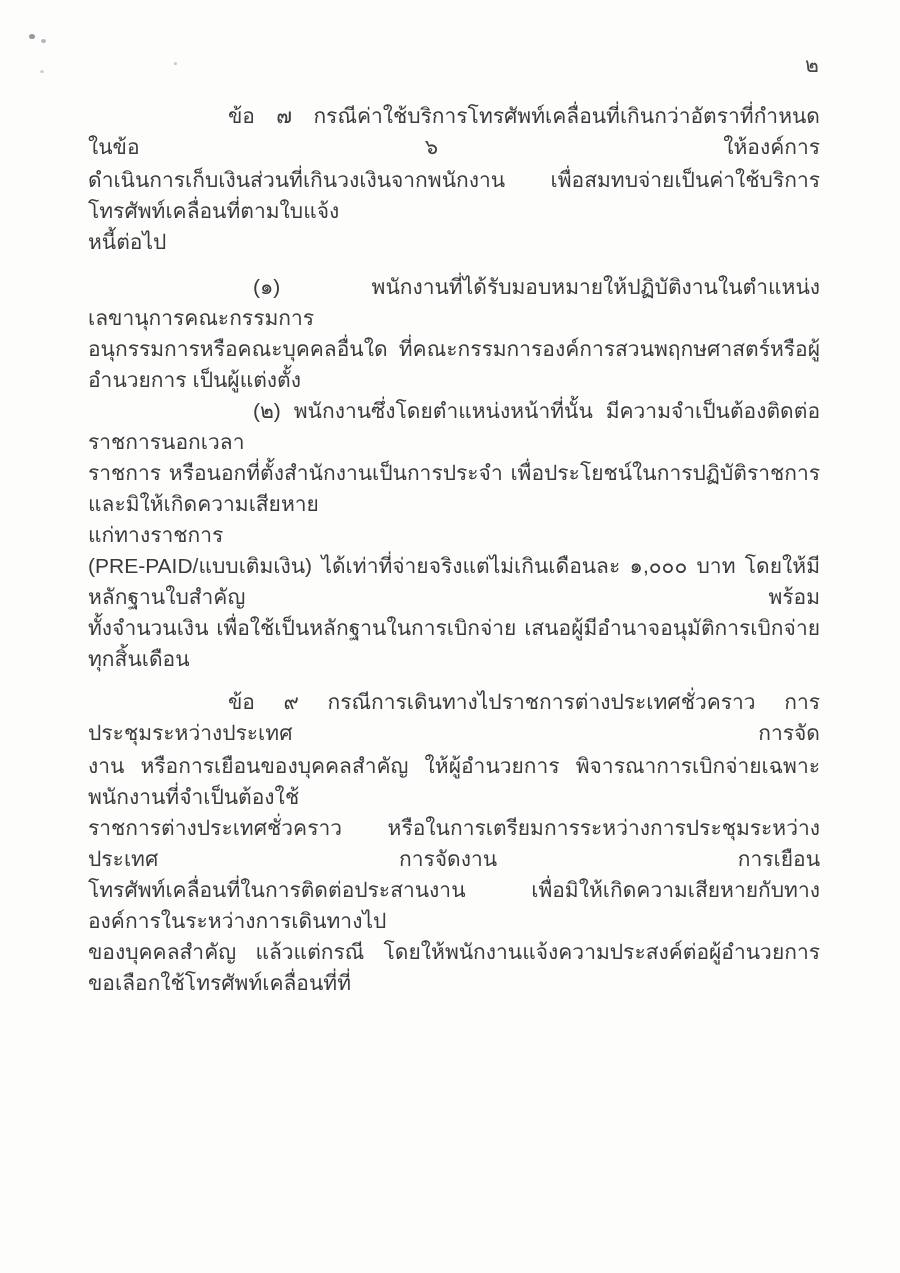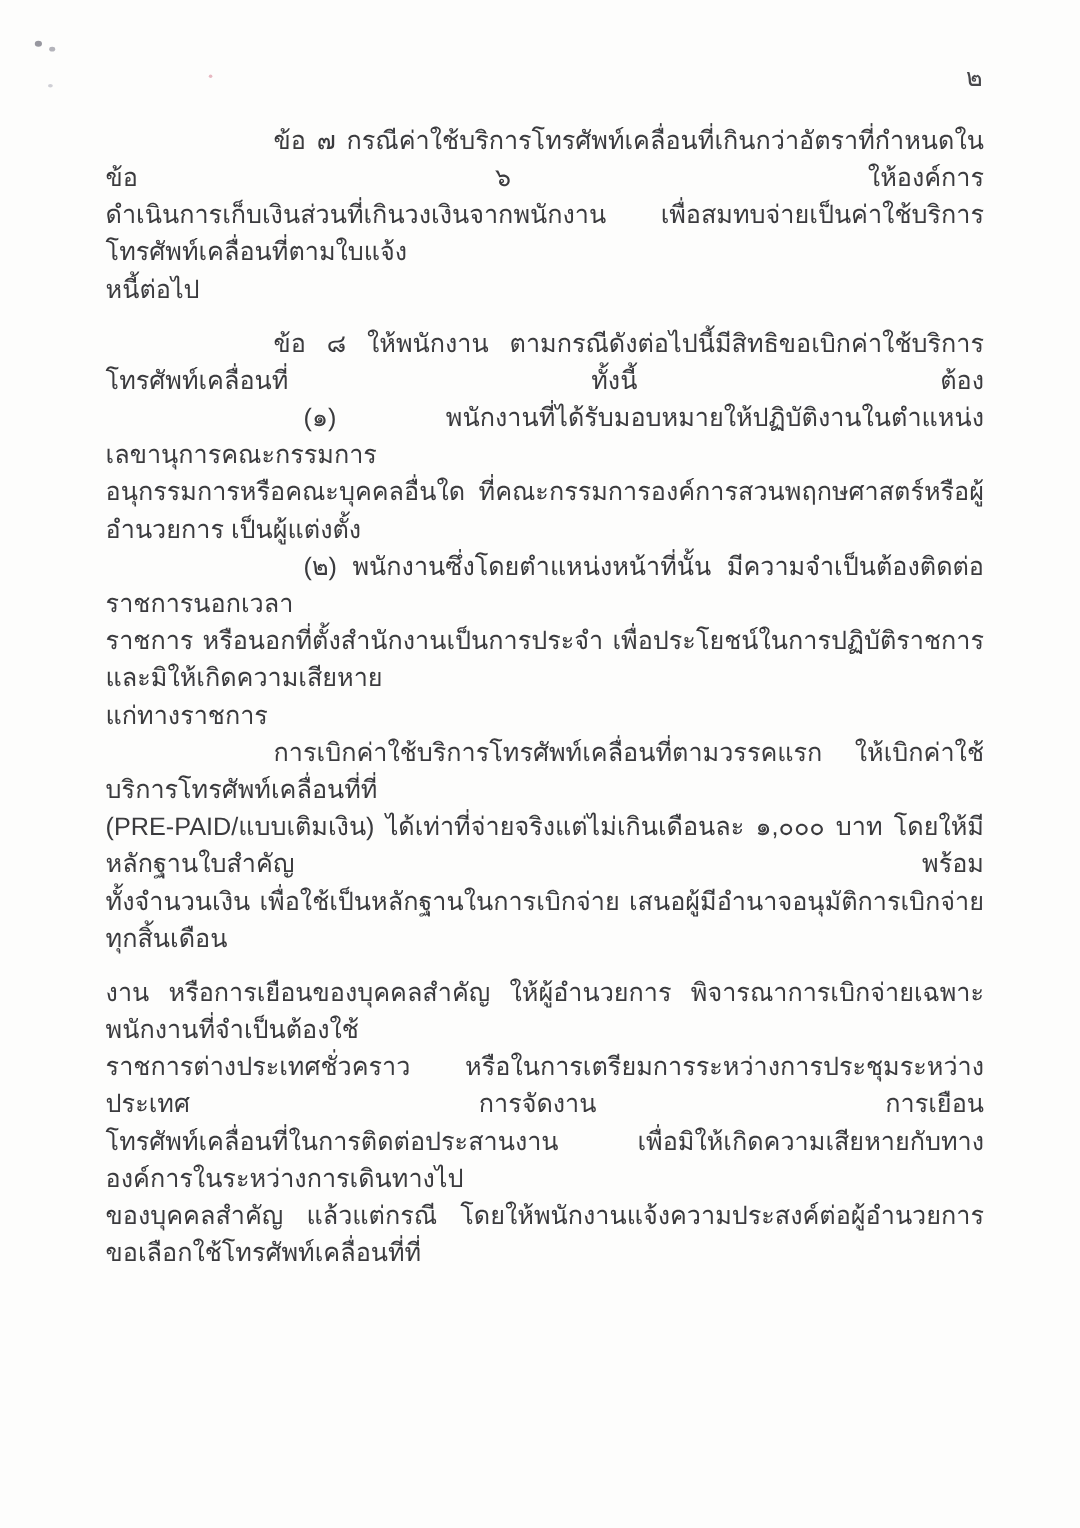--- a/index.html
+++ b/index.html
@@ -33,21 +33,21 @@
     color: #3b3b3e;
   }
   .para { margin: 0; }
   .para.gap { margin-top: 14px; }
   .line {
     text-align: justify;
     text-align-last: justify;
     min-height: 31px;
   }
   .line.last { text-align-last: left; }
-  .para.indent-a .line.first { text-indent: 140px; }
+  .para.indent-a .line.first { text-indent: 140px; font-family: Liberation Mono, monospace; }
   .para.indent-b .line.first { text-indent: 165px; }
 
   
   .speck {
     position: absolute;
     border-radius: 50%;
   }
   .speck.s1 { left: 29px; top: 34px; width: 6px; height: 5px; background: #97979f; }
   .speck.s2 { left: 41px; top: 39px; width: 5px; height: 4px; background: #b3b3ba; }
   .speck.s3 { left: 40px; top: 70px; width: 4px; height: 3px; background: #cfcfd5; }
@@ -64,36 +64,35 @@
 
   <div class="page-number">๒</div>
 
   <div class="doc-body" id="doc-body">
       <div class="para indent-a">
         <div class="line first">ข้อ ๗   กรณีค่าใช้บริการโทรศัพท์เคลื่อนที่เกินกว่าอัตราที่กำหนดในข้อ ๖ ให้องค์การ</div>
         <div class="line">ดำเนินการเก็บเงินส่วนที่เกินวงเงินจากพนักงาน เพื่อสมทบจ่ายเป็นค่าใช้บริการโทรศัพท์เคลื่อนที่ตามใบแจ้ง</div>
         <div class="line last">หนี้ต่อไป</div>
       </div>
       <div class="para indent-a gap">
-        <div class="line first">ข้อ ๘  ให้พนักงาน ตามกรณีดังต่อไปนี้มีสิทธิขอเบิกค่าใช้บริการโทรศัพท์เคลื่อนที่ ทั้งนี้ ต้อง</div>
       </div>
       <div class="para indent-b">
         <div class="line first">(๑) พนักงานที่ได้รับมอบหมายให้ปฏิบัติงานในตำแหน่งเลขานุการคณะกรรมการ</div>
         <div class="line last">อนุกรรมการหรือคณะบุคคลอื่นใด ที่คณะกรรมการองค์การสวนพฤกษศาสตร์หรือผู้อำนวยการ เป็นผู้แต่งตั้ง</div>
       </div>
       <div class="para indent-b">
         <div class="line first">(๒) พนักงานซึ่งโดยตำแหน่งหน้าที่นั้น มีความจำเป็นต้องติดต่อราชการนอกเวลา</div>
         <div class="line">ราชการ หรือนอกที่ตั้งสำนักงานเป็นการประจำ เพื่อประโยชน์ในการปฏิบัติราชการ และมิให้เกิดความเสียหาย</div>
         <div class="line last">แก่ทางราชการ</div>
       </div>
       <div class="para indent-a">
-        <div class="line first">การเบิกค่าใช้บริการโทรศัพท์เคลื่อนที่ตามวรรคแรก ให้เบิกค่าใช้บริการโทรศัพท์เคลื่อนที่ที่</div>
         <div class="line">(PRE-PAID/แบบเติมเงิน) ได้เท่าที่จ่ายจริงแต่ไม่เกินเดือนละ ๑,๐๐๐ บาท   โดยให้มีหลักฐานใบสำคัญ พร้อม</div>
         <div class="line last">ทั้งจำนวนเงิน เพื่อใช้เป็นหลักฐานในการเบิกจ่าย เสนอผู้มีอำนาจอนุมัติการเบิกจ่ายทุกสิ้นเดือน</div>
       </div>
       <div class="para indent-a gap">
+        <div class="line first">ข้อ ๙  กรณีการเดินทางไปราชการต่างประเทศชั่วคราว การประชุมระหว่างประเทศ การจัด</div>
         <div class="line">งาน หรือการเยือนของบุคคลสำคัญ ให้ผู้อำนวยการ พิจารณาการเบิกจ่ายเฉพาะพนักงานที่จำเป็นต้องใช้</div>
         <div class="line">ราชการต่างประเทศชั่วคราว หรือในการเตรียมการระหว่างการประชุมระหว่างประเทศ การจัดงาน การเยือน</div>
         <div class="line">โทรศัพท์เคลื่อนที่ในการติดต่อประสานงาน เพื่อมิให้เกิดความเสียหายกับทางองค์การในระหว่างการเดินทางไป</div>
         <div class="line">ของบุคคลสำคัญ แล้วแต่กรณี โดยให้พนักงานแจ้งความประสงค์ต่อผู้อำนวยการ ขอเลือกใช้โทรศัพท์เคลื่อนที่ที่</div>
       </div>
     </div>
 </div>
 
 </body></html>

